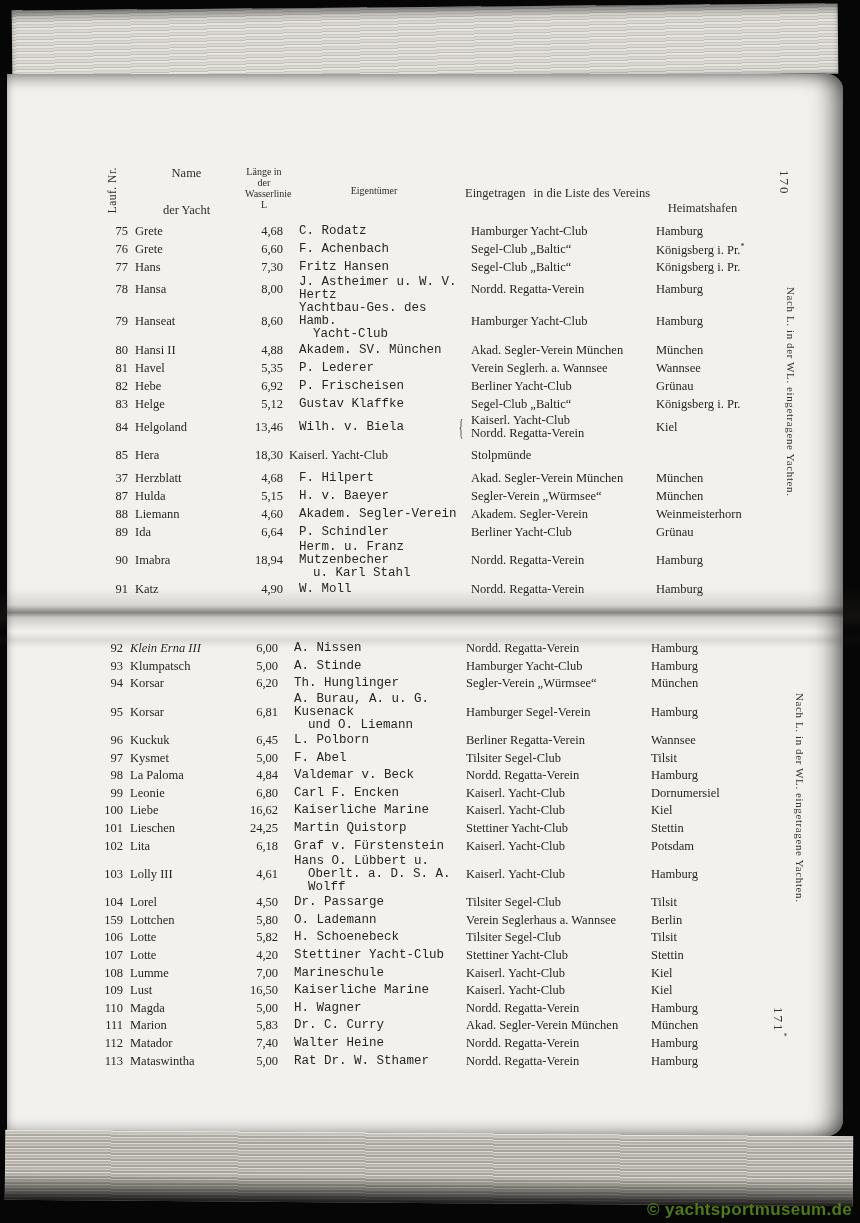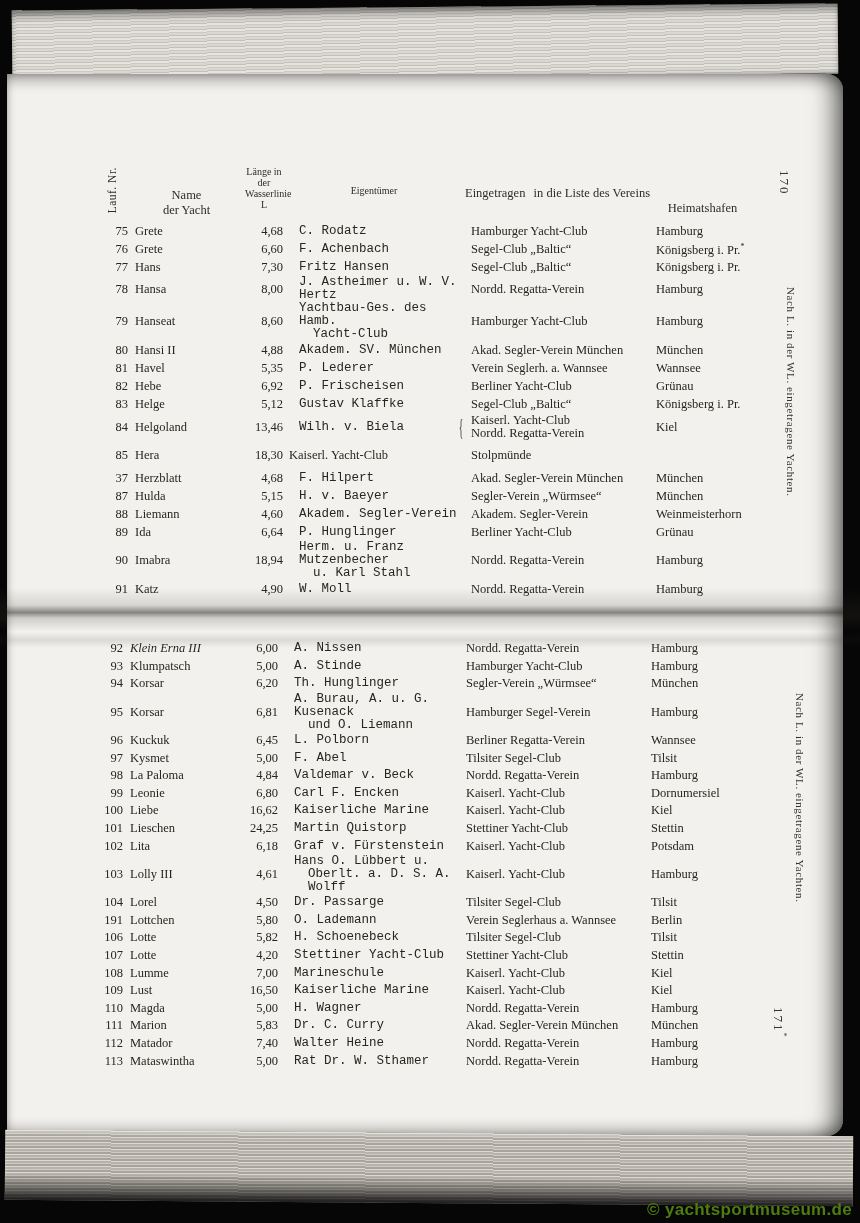--- a/index.html
+++ b/index.html
@@ -33,21 +33,21 @@
     background:linear-gradient(180deg,rgba(0,0,0,0) 62%,rgba(25,24,22,.5) 84%,rgba(0,0,0,.85) 100%);}
 
   .watermark{position:absolute;right:8px;bottom:3px;font-family:"Liberation Sans","DejaVu Sans",sans-serif;
     font-weight:bold;font-size:17px;color:#4d7c0f;letter-spacing:.3px;}
 
   
   .grid-cols{display:grid;grid-template-columns:33px 117px 38px 182px 185px 105px;}
   .thead{position:absolute;left:95px;top:159px;width:660px;height:62px;color:#2e2d2a;}
   .h-nr{display:flex;align-items:center;justify-content:center;}
   .h-nr .vflip{writing-mode:vertical-rl;transform:rotate(180deg);font-size:11.5px;letter-spacing:.5px;}
-  .h-name{display:flex;flex-direction:column;justify-content:flex-end;align-items:center;
+  .h-name{display:flex;flex-direction:column;justify-content:space-between;align-items:center;
     padding:7px 0 3px;font-size:12.5px;}
   .h-len{font-size:10px;line-height:11px;text-align:center;padding-top:7px;}
   .h-owner{display:flex;align-items:center;justify-content:center;font-size:10px;}
   .h-reg{display:flex;justify-content:space-between;align-items:center;
     padding:9px 0 3px;font-size:12.5px;}
   .h-port{display:flex;align-items:flex-end;justify-content:center;font-size:12.5px;padding-bottom:5px;}
 
   .table{position:absolute;width:660px;font-size:12.5px;line-height:13px;color:#272620;}
   .table-top{left:95px;top:222px;}
   .table-bottom{left:90px;top:640px;}
@@ -275,21 +275,21 @@
         <div class="c club">
           <div>Akadem. Segler-Verein</div>
         </div>
         <div class="c port">Weinmeisterhorn</div>
       </div>
       <div class="trow grid-cols">
         <div class="c nr">89</div>
         <div class="c name"><span>Ida</span></div>
         <div class="c len">6,64</div>
         <div class="c owner">
-          <div class="line">P. Hunglinger</div>
+          <div class="line">P. Schindler</div>
         </div>
         <div class="c club">
           <div>Berliner Yacht-Club</div>
         </div>
         <div class="c port">Grünau</div>
       </div>
       <div class="trow grid-cols multi">
         <div class="c nr">90</div>
         <div class="c name"><span>Imabra</span></div>
         <div class="c len">18,94</div>
@@ -475,21 +475,21 @@
         <div class="c len">4,50</div>
         <div class="c owner">
           <div class="line">Dr. Passarge</div>
         </div>
         <div class="c club">
           <div>Tilsiter Segel-Club</div>
         </div>
         <div class="c port">Tilsit</div>
       </div>
       <div class="trow grid-cols">
-        <div class="c nr">191</div>
+        <div class="c nr">159</div>
         <div class="c name"><span>Lottchen</span></div>
         <div class="c len">5,80</div>
         <div class="c owner">
           <div class="line">O. Lademann</div>
         </div>
         <div class="c club">
           <div>Verein Seglerhaus a. Wannsee</div>
         </div>
         <div class="c port">Berlin</div>
       </div>

